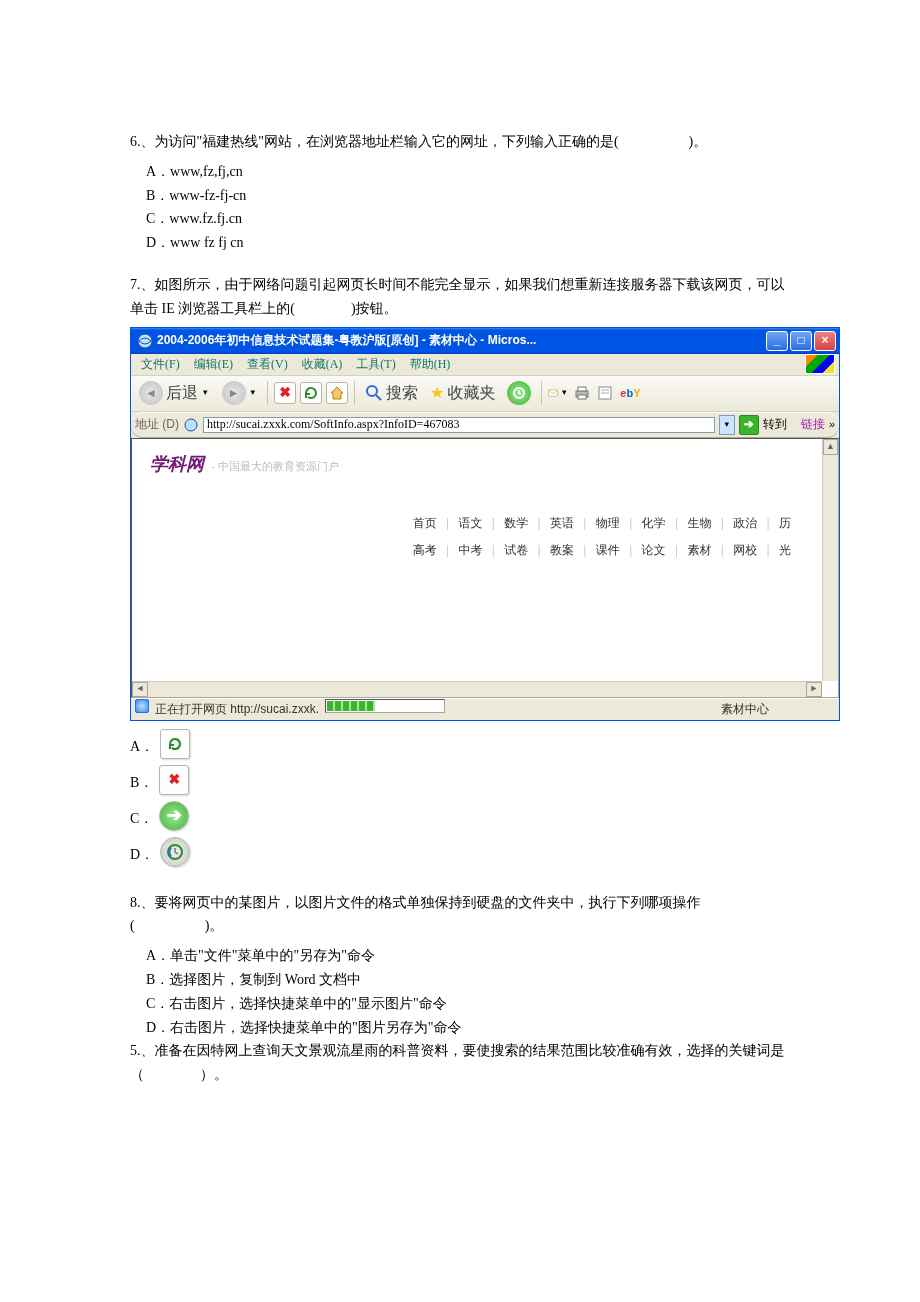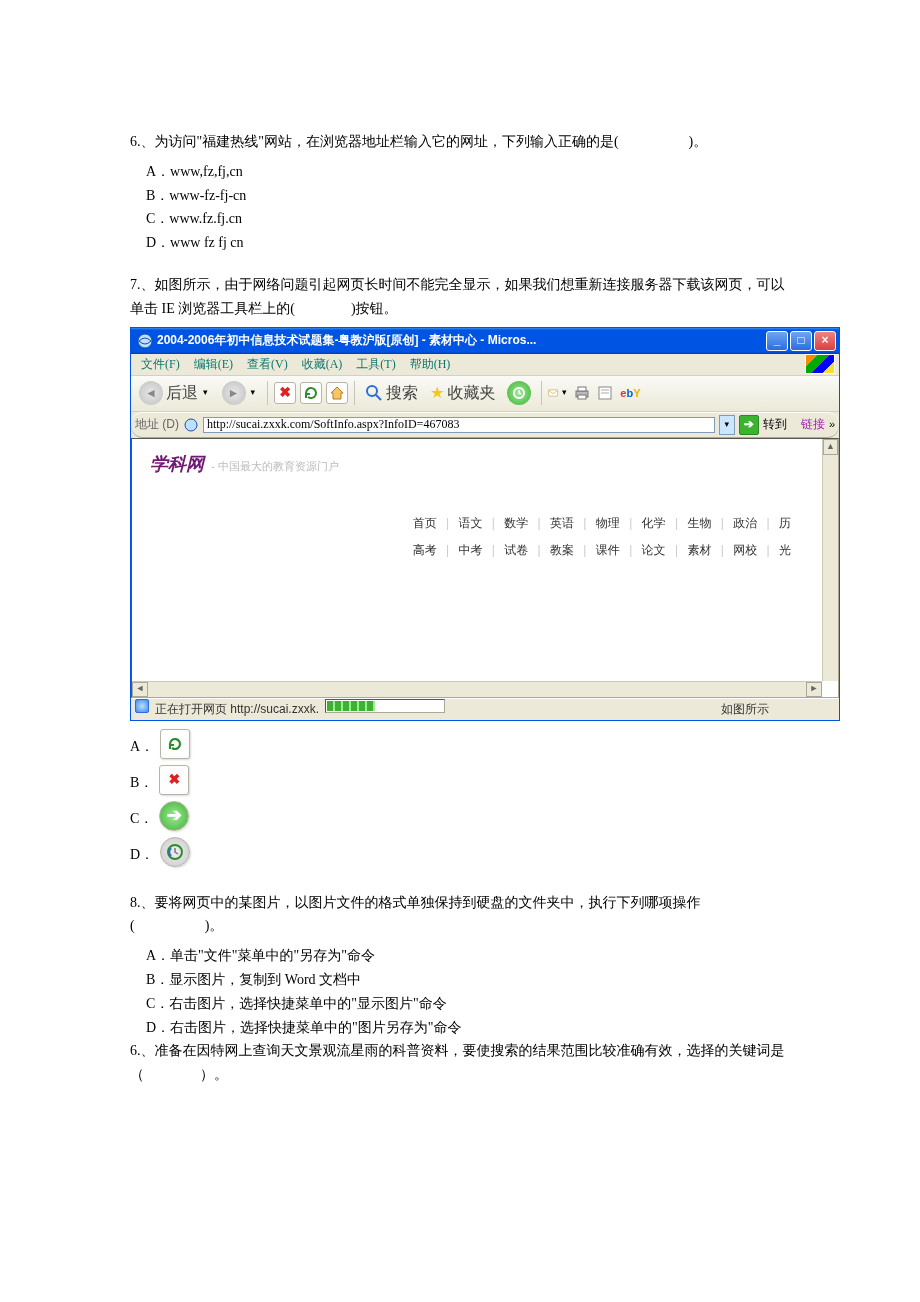--- a/index.html
+++ b/index.html
@@ -298,21 +298,21 @@
       <div class="arrow">►</div>
     </div>
   </div>
   <div class="ie-status">
     <span class="ieicon"></span>
     <span>正在打开网页 http://sucai.zxxk.</span>
     <span class="progress">
         <span class="fill"></span>
       </span>
     <span class="spacer"></span>
-    <span>如图所示</span>
+    <span>素材中心</span>
     <span style="width:60px"></span>
   </div>
 </div>
 
 <div class="ans-opt">
   <span class="serif">A．</span>
   <span class="ans-icon">
     <svg width="18" height="18" viewBox="0 0 18 18">
         <path d="M4 9a5 5 0 1 1 2 4" fill="none" stroke="#2e8b2e" stroke-width="2.2"></path>
         <path d="M4 14l0-4 4 0" fill="none" stroke="#2e8b2e" stroke-width="2.2"></path>
@@ -337,17 +337,17 @@
         <path d="M6 6 a6 6 0 0 0 0 8" fill="none" stroke="#2a6de0" stroke-width="2"></path>
         <path d="M10 6v4l3 2" stroke="#777" stroke-width="1.5" fill="none"></path>
       </svg>
   </span>
 </div>
 
 <div class="gap"></div>
 
 <div class="q minghei">8.、要将网页中的某图片，以图片文件的格式单独保持到硬盘的文件夹中，执行下列哪项操作(　　　　　)。</div>
 <div class="opt minghei">A．单击"文件"菜单中的"另存为"命令</div>
-<div class="opt minghei">B．显示图片，复制到 Word 文档中</div>
+<div class="opt minghei">B．选择图片，复制到 Word 文档中</div>
 <div class="opt minghei">C．右击图片，选择快捷菜单中的"显示图片"命令</div>
 <div class="opt minghei">D．右击图片，选择快捷菜单中的"图片另存为"命令</div>
 
-<div class="q minghei">6.、准备在因特网上查询天文景观流星雨的科普资料，要使搜索的结果范围比较准确有效，选择的关键词是（　　　　）。</div>
+<div class="q minghei">5.、准备在因特网上查询天文景观流星雨的科普资料，要使搜索的结果范围比较准确有效，选择的关键词是（　　　　）。</div>
 
 </body></html>

